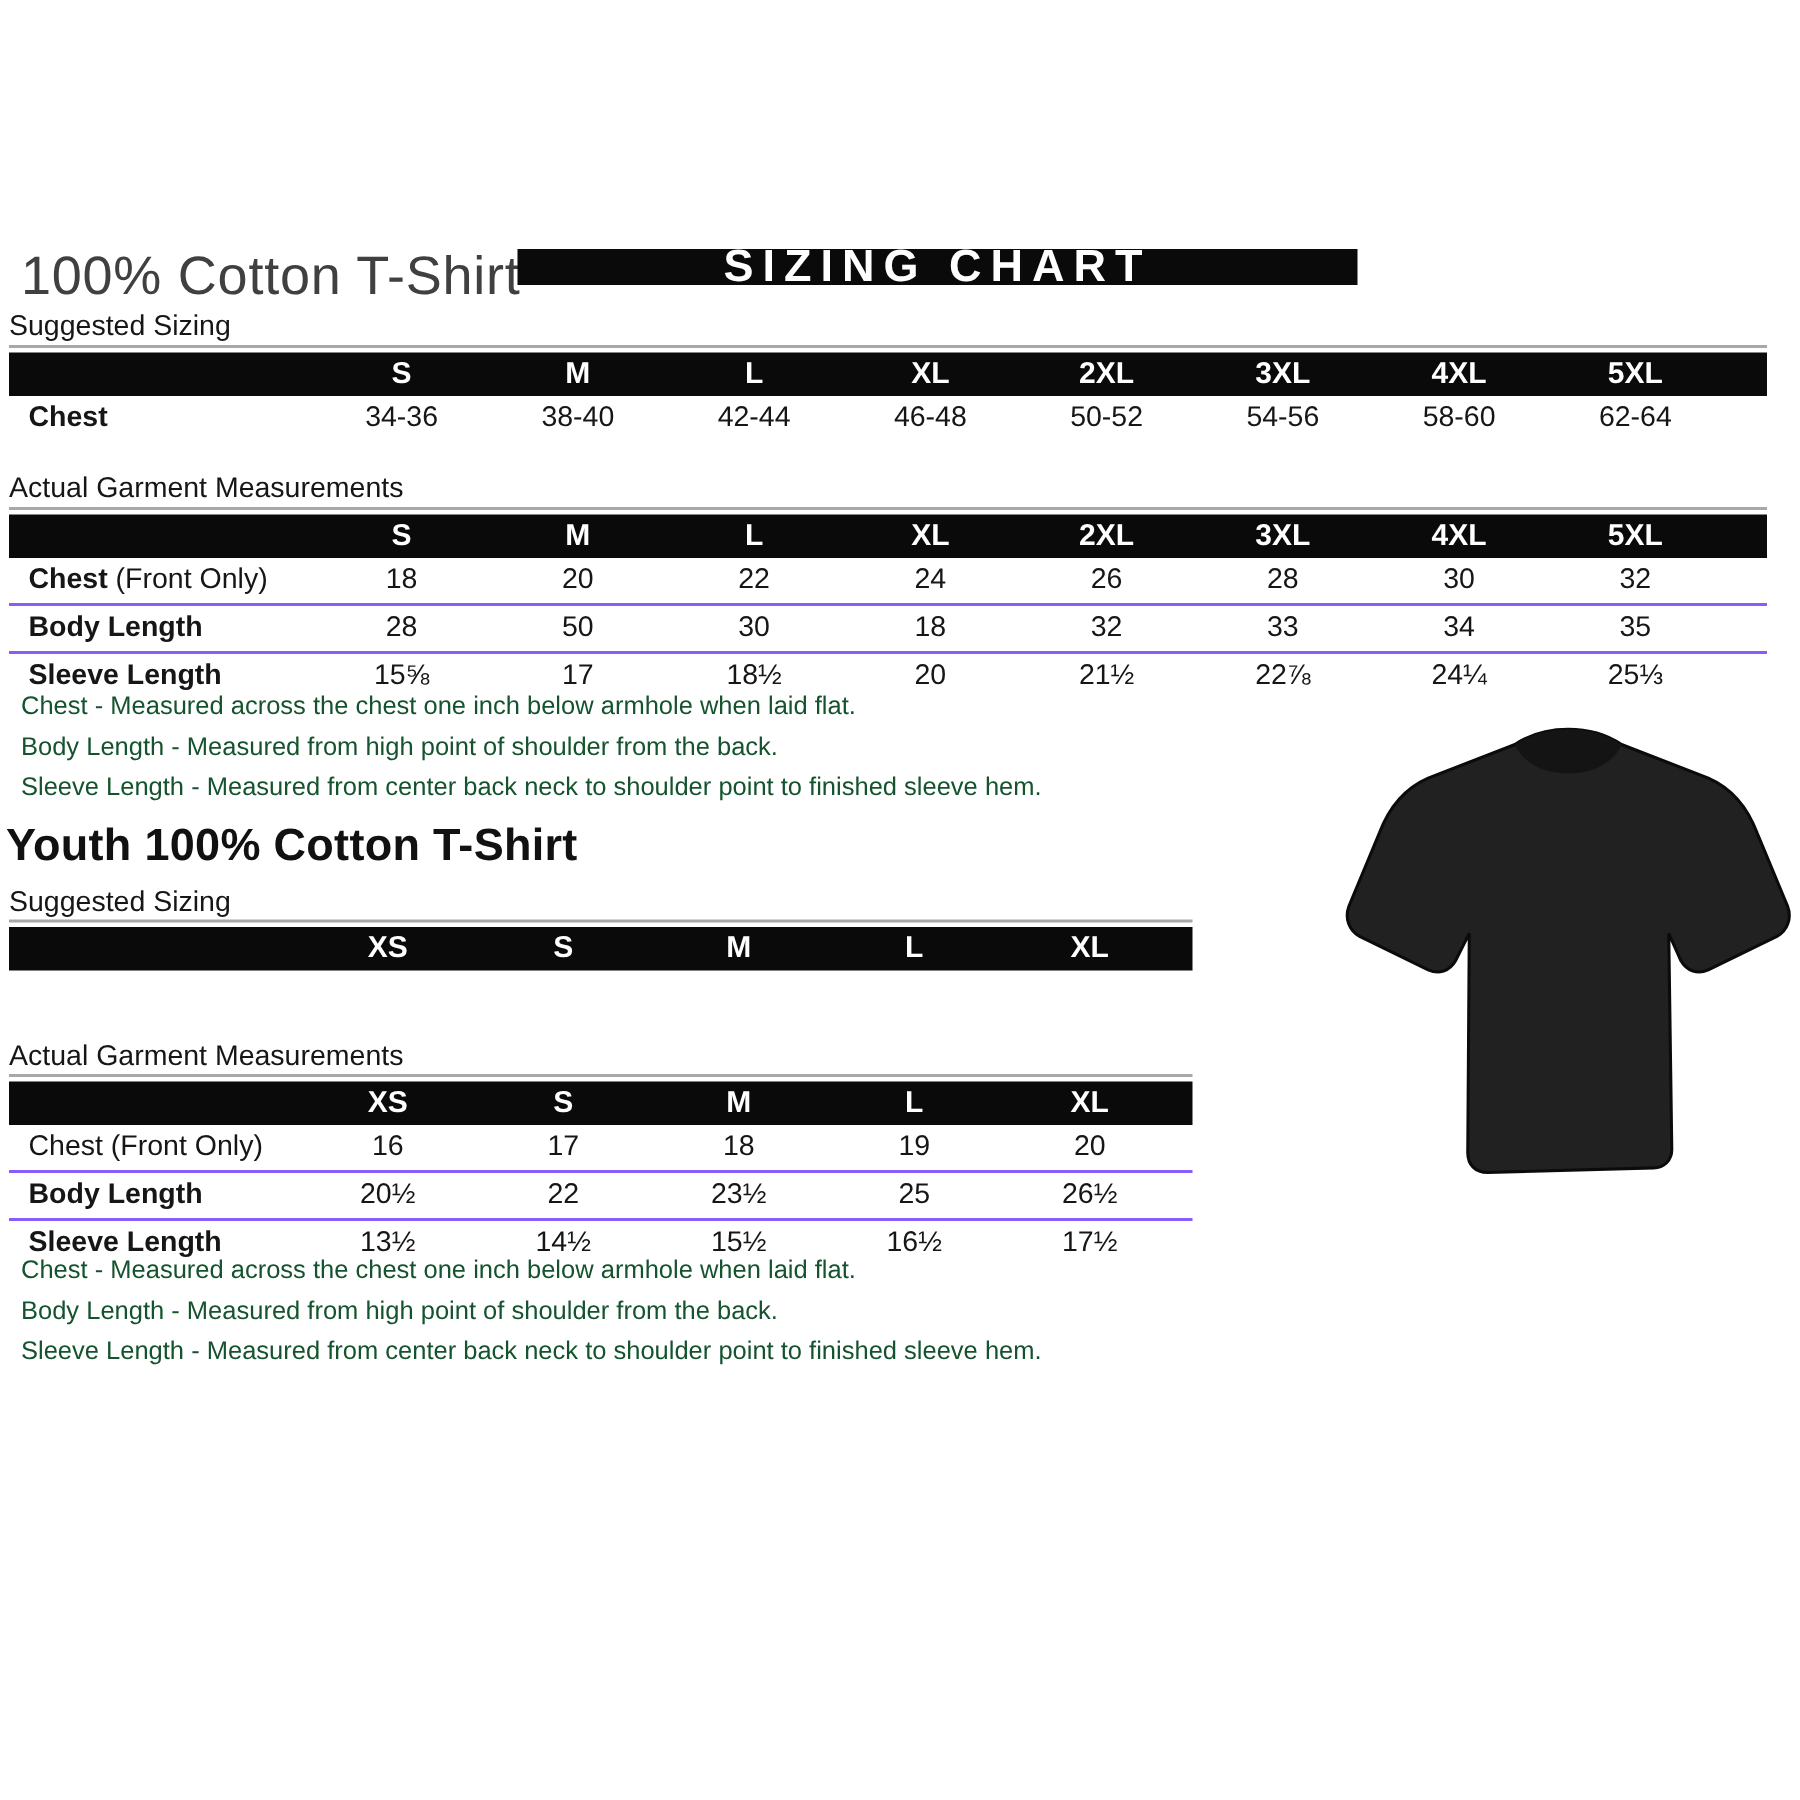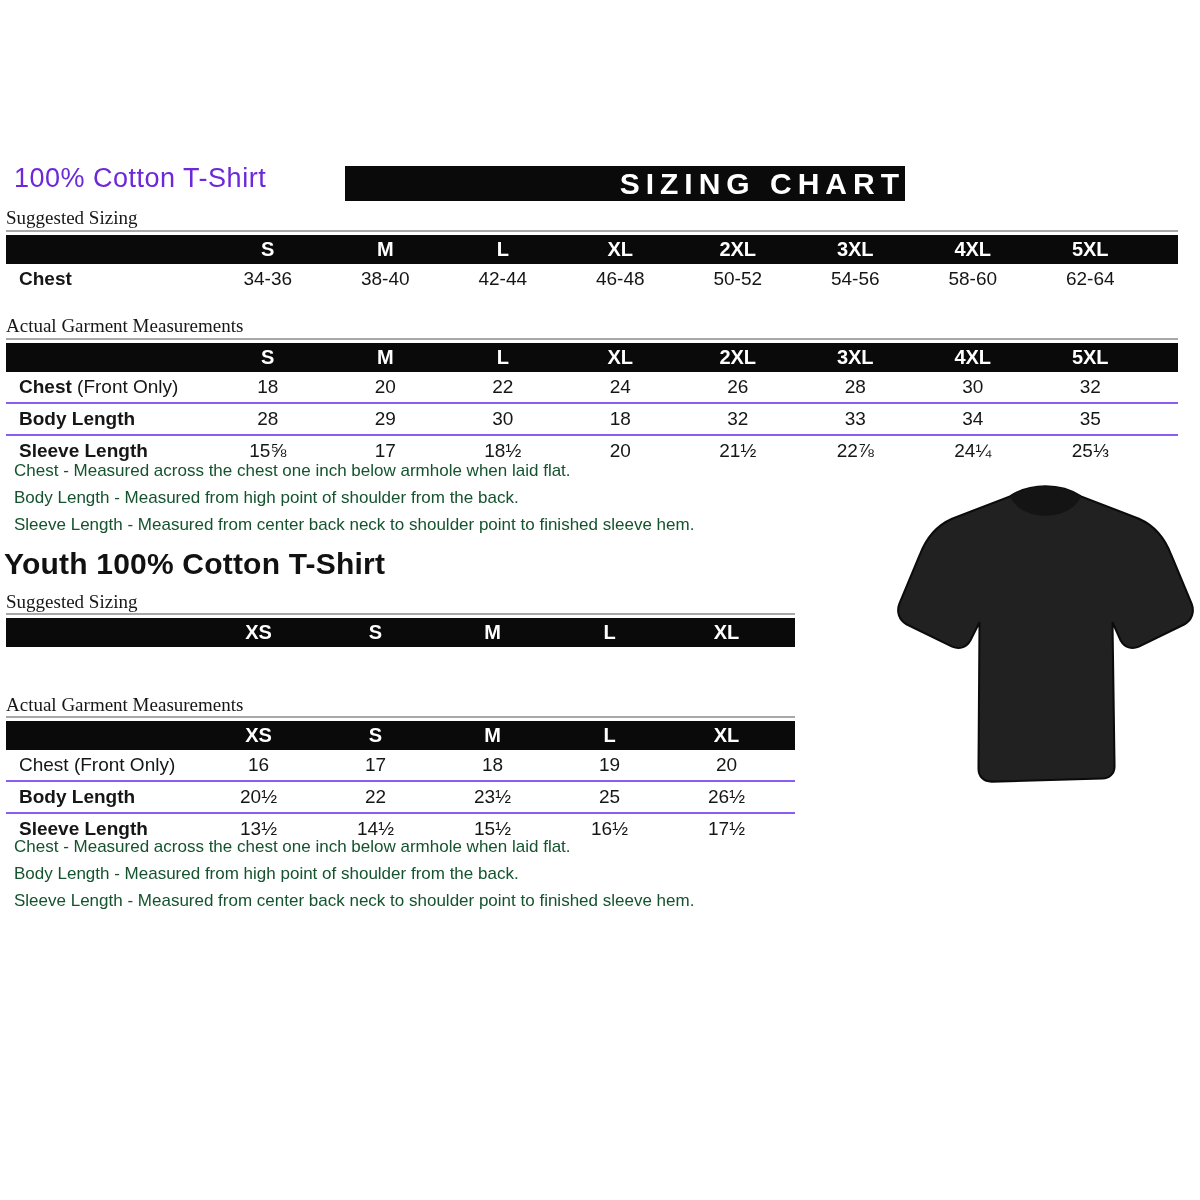--- a/index.html
+++ b/index.html
@@ -2,30 +2,30 @@
 <html><head>
 <meta charset="utf-8">
 <style>
   html,body { margin:0; padding:0; background:#ffffff; }
   .page {
     position:relative; width:1200px; height:1200px; background:#ffffff;
     font-family:"Liberation Sans", sans-serif; color:#111; overflow:hidden;
   }
   .title {
     position:absolute; left:14px; top:163px; margin:0;
-    font-size:27px; font-weight:400; color:#6d28d9; letter-spacing:0.5px;
+    font-size:36px; font-weight:400; color:#404040; letter-spacing:0.5px;
   }
   .banner {
-    position:absolute; left:345px; top:166px; width:560px; height:35px;
-    background:#0a0a0a; display:flex; align-items:center; justify-content:flex-end;
+    position:absolute; left:345px; top:166px; width:560px; height:24px;
+    background:#0a0a0a; display:flex; align-items:center; justify-content:center;
   }
   .banner span {
     color:#ffffff; font-size:30px; font-weight:700; letter-spacing:6px;
   }
-  .seclabel { position:absolute; left:6px; font-size:19px; color:#161616;font-family:Liberation Serif, serif; }
+  .seclabel { position:absolute; left:6px; font-size:19px; color:#161616; }
   .lbl-a1 { top:207px; }
   .lbl-a2 { top:315px; }
   .lbl-y1 { top:591px; }
   .lbl-y2 { top:694px; }
 
   .tbl { position:absolute; left:6px; border-top:2px solid #a8a8a8; }
   .tbl-a1 { top:230px; }
   .tbl-a2 { top:338px; }
   .tbl-y1 { top:613px; }
   .tbl-y2 { top:716px; }
@@ -113,21 +113,21 @@
         <div class="c">22</div>
         <div class="c">24</div>
         <div class="c">26</div>
         <div class="c">28</div>
         <div class="c">30</div>
         <div class="c">32</div>
       </div>
       <div class="row data">
         <div class="c l"><span class="b">Body Length</span></div>
         <div class="c">28</div>
-        <div class="c">29</div>
+        <div class="c">50</div>
         <div class="c">30</div>
         <div class="c">18</div>
         <div class="c">32</div>
         <div class="c">33</div>
         <div class="c">34</div>
         <div class="c">35</div>
       </div>
       <div class="row data">
         <div class="c l"><span class="b">Sleeve Length</span></div>
         <div class="c">15⅝</div>

